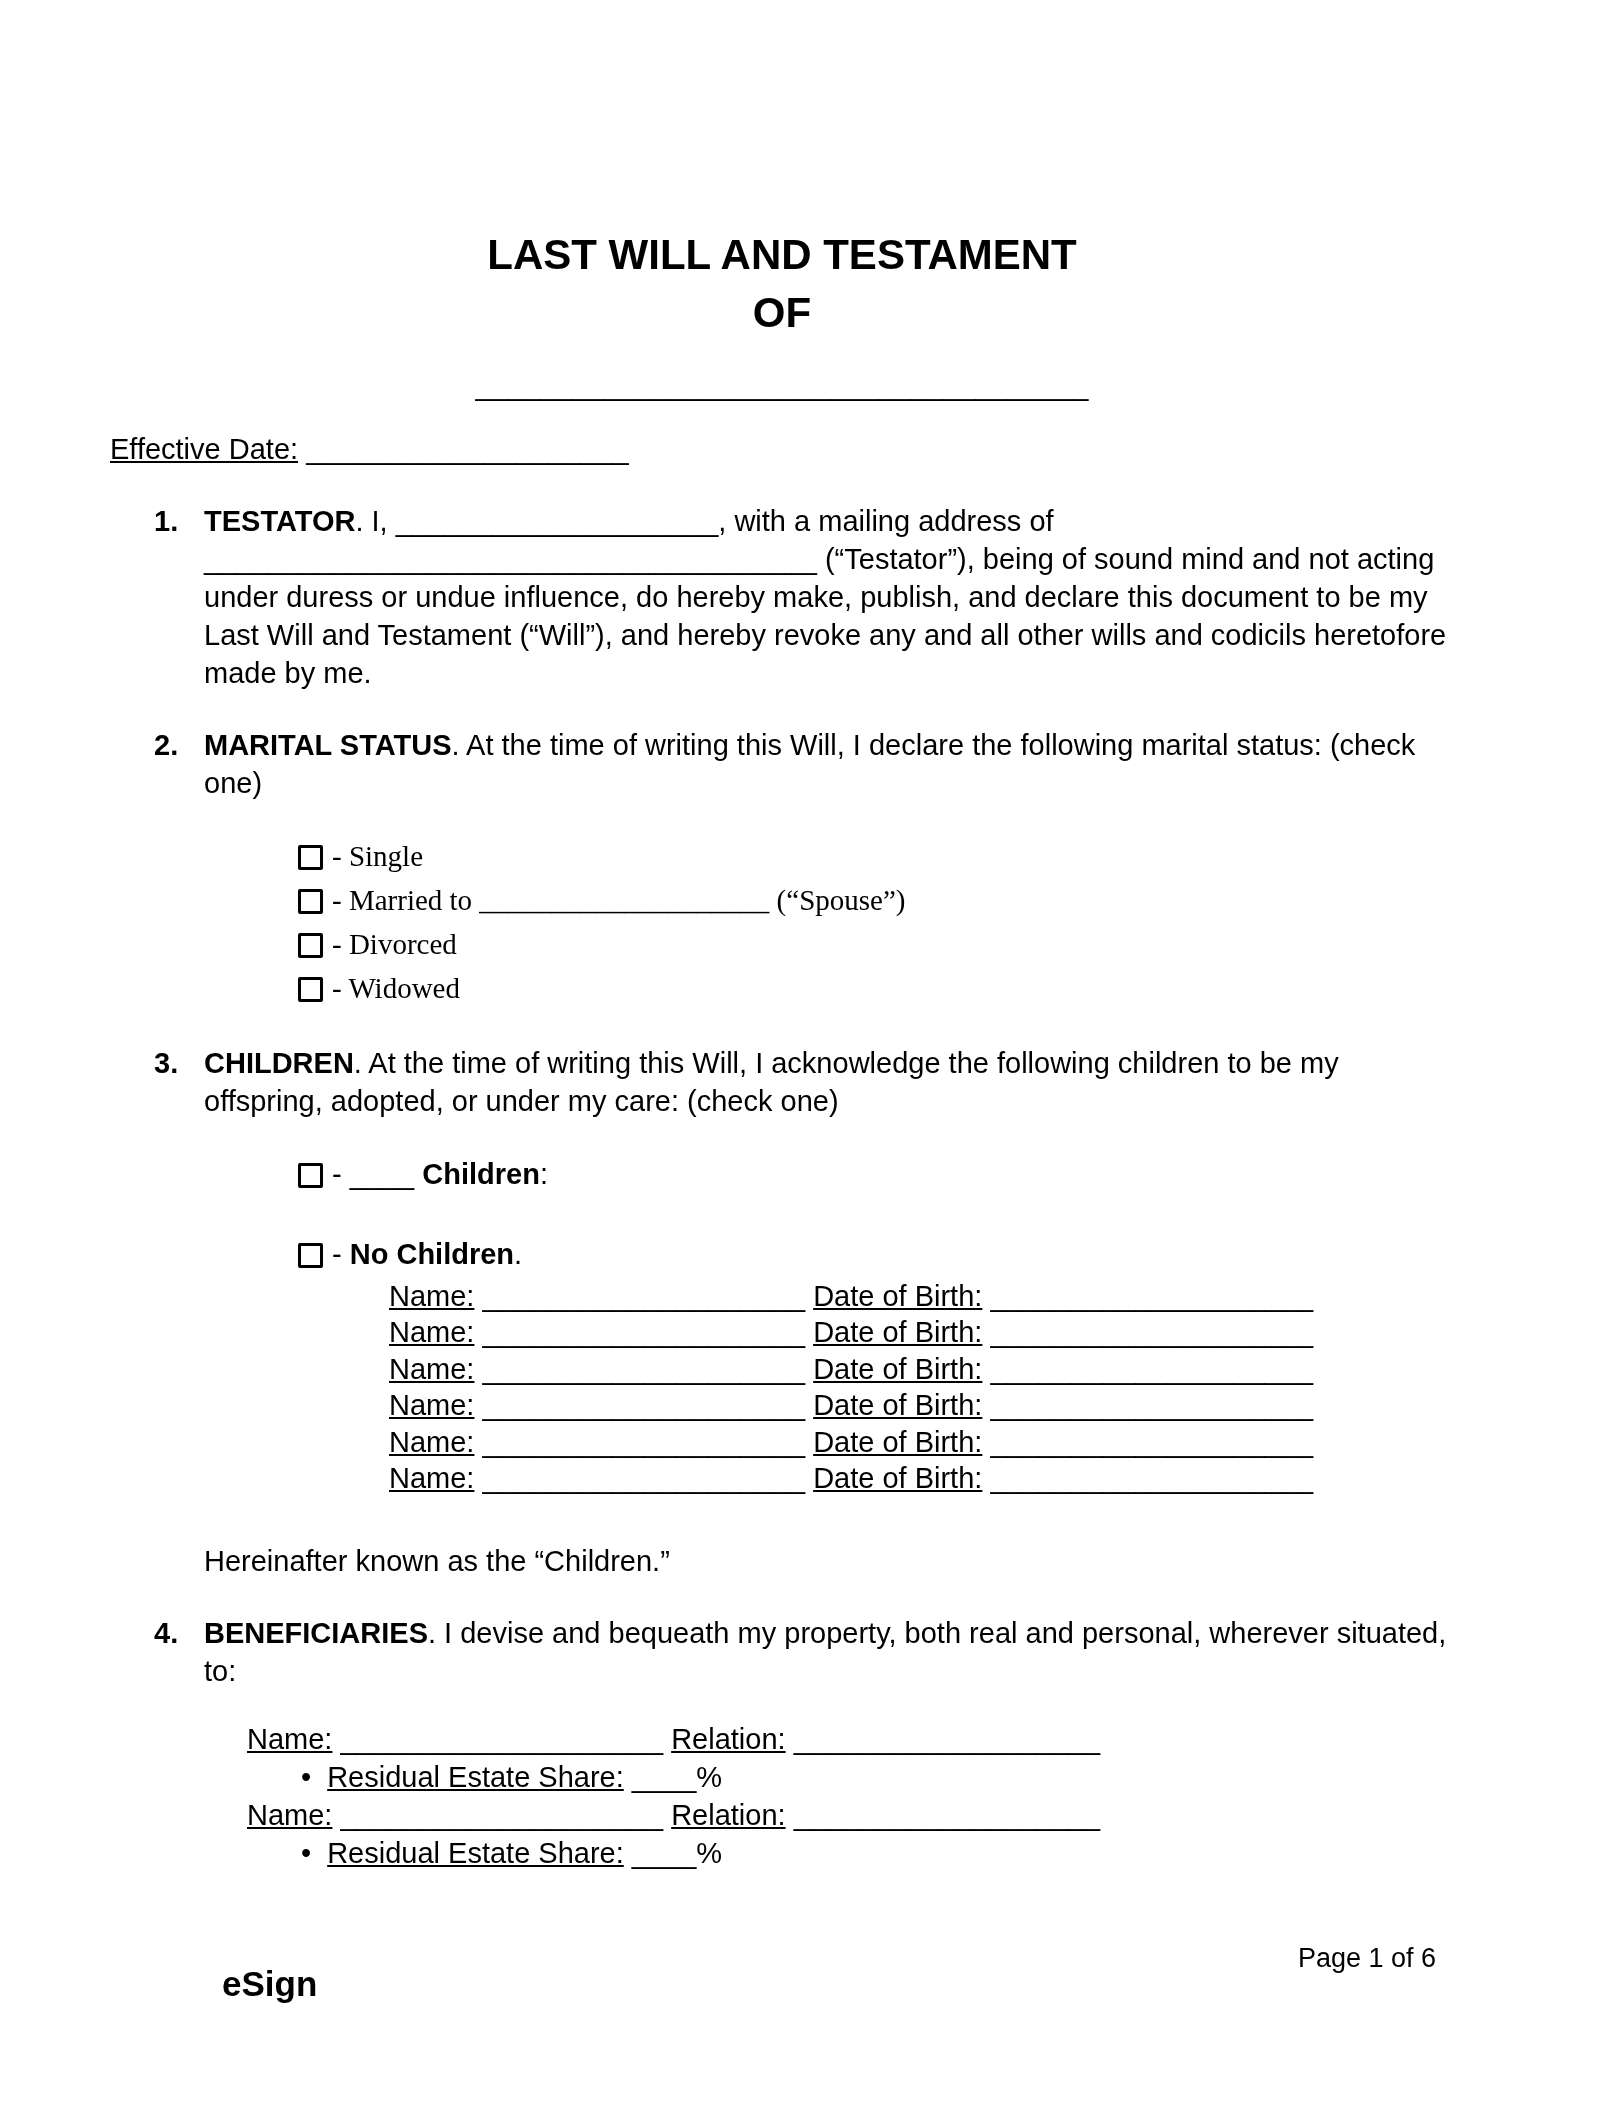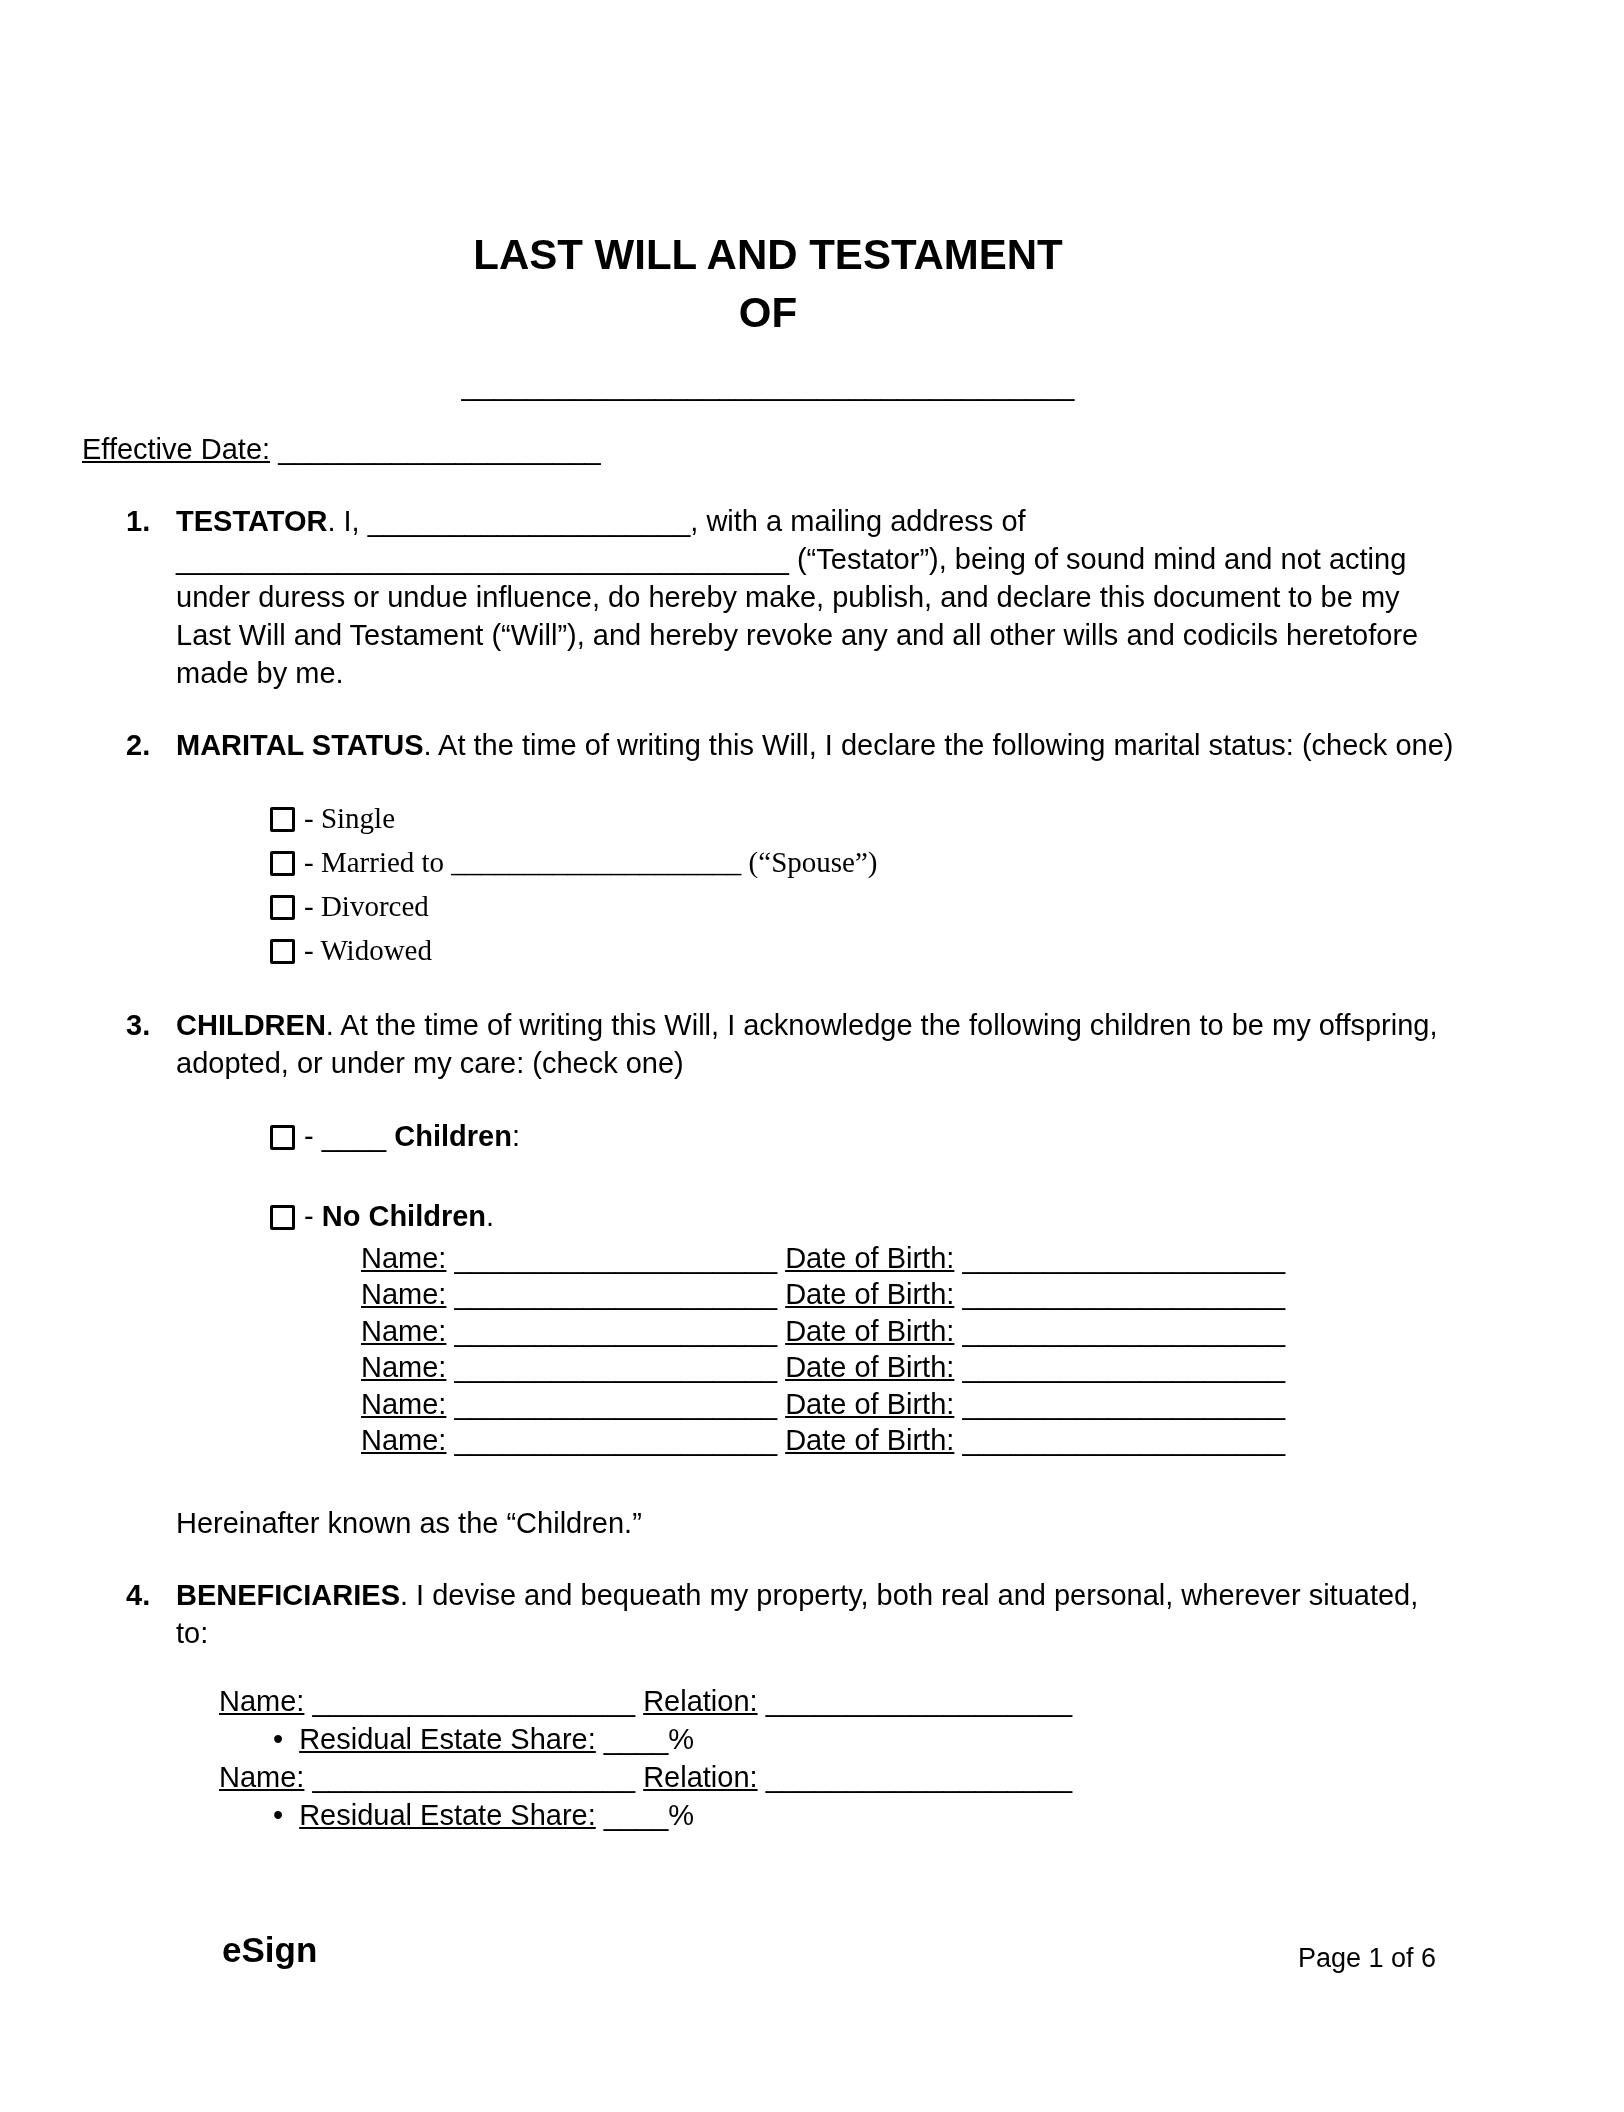--- a/index.html
+++ b/index.html
@@ -5,21 +5,21 @@
   * { box-sizing: border-box; }
   html, body { margin: 0; padding: 0; background: #ffffff; }
   .page {
     position: relative;
     width: 1624px;
     height: 2112px;
     background: #ffffff;
     color: #000000;
     font-family: "Liberation Sans", "DejaVu Sans", sans-serif;
     font-size: 29px;
-    padding: 226px 170px 0 82px;
+    padding: 226px 170px 0 110px;
     overflow: hidden;
   }
   .title { text-align: center; font-weight: bold; font-size: 42px; line-height: 1.38; }
   .center-blank { text-align: center; margin-top: 24px; line-height: 38px; letter-spacing: 0; }
   .effective { margin-top: 26px; line-height: 38px; }
   .u { text-decoration: underline; }
   .section { display: flex; margin-top: 34px; }
   .num { flex: 0 0 50px; margin-left: 44px; font-weight: bold; line-height: 38px; }
   .content { flex: 1; line-height: 38px; }
   .check-list { margin-top: 32px; font-family: Liberation Serif, serif; }
@@ -33,21 +33,21 @@
     border-radius: 2px;
     vertical-align: -4px;
     margin-right: 9px;
     background: #fff;
   }
   .child-rows { margin-left: 185px; margin-top: 2px; line-height: 36.5px; }
   .hereinafter { margin-top: 45px; line-height: 38px; }
   .bene { margin-left: 43px; margin-top: 30px; line-height: 38px; }
   .bullet-row { margin-left: 54px; }
   .bullet { display: inline-block; margin-right: 16px; }
-  .footer-brand { position: absolute; left: 222px; bottom: 142px; font-size: 35px; font-weight: bold; }
+  .footer-brand { position: absolute; left: 222px; bottom: 108px; font-size: 35px; font-weight: bold; }
   .footer-page { position: absolute; right: 188px; bottom: 138px; font-size: 27px; }
 </style>
 </head>
 <body>
 
 <div class="page">
 
   <div class="title">
     <div>LAST WILL AND TESTAMENT</div>
     <div>OF</div>

